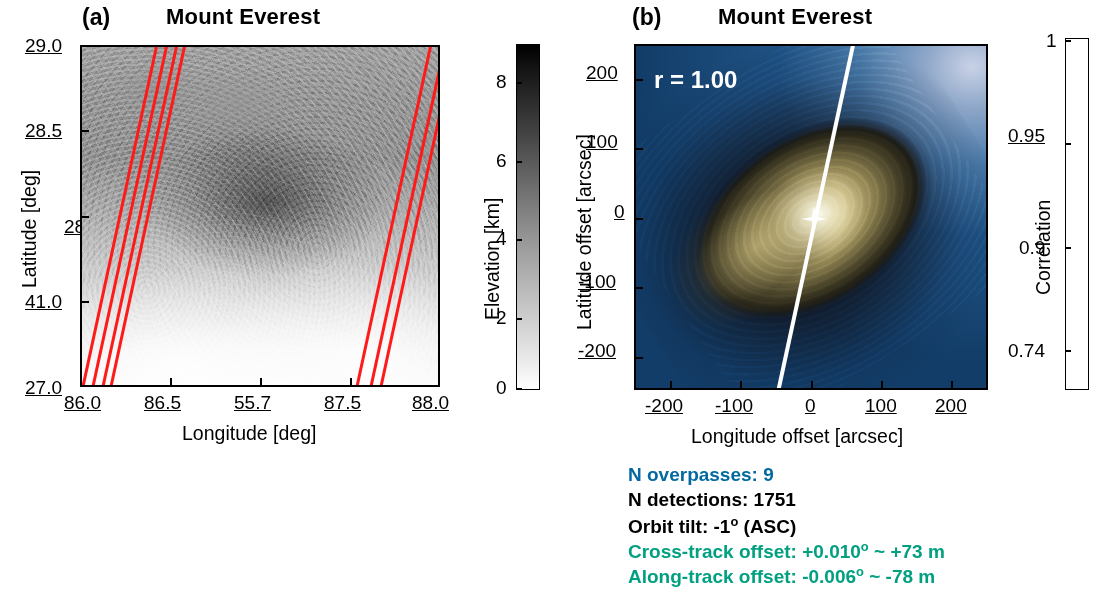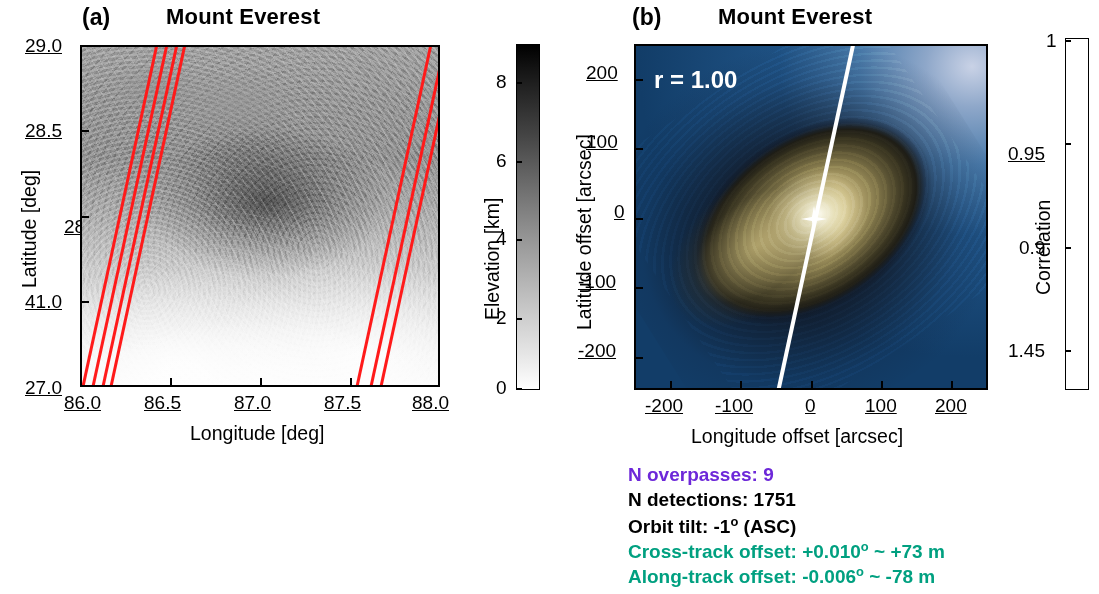--- a/index.html
+++ b/index.html
@@ -94,24 +94,24 @@
 <div class="tk" style="left:350px;top:378px;width:2px;height:9px;"></div>
 <div class="tk" style="left:438px;top:378px;width:2px;height:9px;"></div>
 <div class="tk" style="left:80px;top:45px;width:9px;height:2px;"></div>
 <div class="tk" style="left:80px;top:130px;width:9px;height:2px;"></div>
 <div class="tk" style="left:80px;top:216px;width:9px;height:2px;"></div>
 <div class="tk" style="left:80px;top:301px;width:9px;height:2px;"></div>
 <div class="tk" style="left:80px;top:385px;width:9px;height:2px;"></div>
 
 <div class="abs tick-lab" style="left:64px;top:392px;">86.0</div>
 <div class="abs tick-lab" style="left:144px;top:392px;">86.5</div>
-<div class="abs tick-lab" style="left:234px;top:392px;">87.0</div>
+<div class="abs tick-lab" style="left:234px;top:392px;">55.7</div>
 <div class="abs tick-lab" style="left:324px;top:392px;">87.5</div>
 <div class="abs tick-lab" style="left:412px;top:392px;">88.0</div>
-<div class="abs ax-title" style="left:182px;top:422px;margin-left:8px;">Longitude [deg]</div>
+<div class="abs ax-title" style="left:182px;top:422px;">Longitude [deg]</div>
 
 <div class="abs ax-title rot" style="left:481px;top:320px;">Elevation [km]</div>
 <div class="cbar" style="left:516px;top:44px;width:24px;height:346px;
             background:linear-gradient(to top,#ffffff 0%,#e6e6e6 10%,#cfcfcf 20%,#b5b5b5 31%,#9a9a9a 42%,#7d7d7d 53%,#5f5f5f 64%,#444444 74%,#2b2b2b 84%,#141414 93%,#000000 100%);"></div>
 <div class="cb-tick" style="left:516px;top:82px;"></div>
 <div class="cb-tick" style="left:516px;top:161px;"></div>
 <div class="cb-tick" style="left:516px;top:239px;"></div>
 <div class="cb-tick" style="left:516px;top:318px;"></div>
 <div class="cb-tick" style="left:516px;top:388px;"></div>
 <div class="cb-lab" style="left:496px;top:71px;">8</div>
@@ -186,25 +186,25 @@
             background:linear-gradient(to top,
               #dcdcf0 0%, #ccd0e8 7%, #b3bfdd 14%, #94aad0 21%, #6f8fbd 29%,
               #4d77aa 37%, #2f5e92 45%, #1d4576 53%, #162f52 60%,
               #151f31 67%, #1d1d1c 73%, #2e2a1c 78%, #4a4327 84%,
               #6e6437 89%, #99८c4e 92%, #bdb071 95%, #dbd09a 98%, #efe8bf 100%);"></div>
 <div class="cb-tick" style="left:1065px;top:40px;"></div>
 <div class="cb-tick" style="left:1065px;top:143px;"></div>
 <div class="cb-tick" style="left:1065px;top:247px;"></div>
 <div class="cb-tick" style="left:1065px;top:350px;"></div>
 <div class="cb-lab" style="left:1046px;top:30px;">1</div>
-<div class="cb-lab" style="left:1008px;top:143px;text-decoration:underline;">0.95</div>
+<div class="cb-lab" style="left:1008px;top:125px;text-decoration:underline;">0.95</div>
 <div class="cb-lab" style="left:1019px;top:237px;">0.9</div>
-<div class="cb-lab" style="left:1008px;top:340px;">1.45</div>
-
-<div class="info" style="left:628px;top:464px;color:#6d28d9;">
+<div class="cb-lab" style="left:1008px;top:340px;">0.74</div>
+
+<div class="info" style="left:628px;top:464px;color:#0369a1;">
   <span>N overpasses: 9</span>
 </div>
 <div class="info" style="left:628px;top:489px;color:#000;">
   <span>N detections: 1751</span>
 </div>
 <div class="info" style="left:628px;top:514px;color:#000;">
   <span>Orbit tilt: -1</span><sup>o</sup><span> (ASC)</span>
 </div>
 <div class="info" style="left:628px;top:539px;color:#00a080;">
   <span>Cross-track offset: +0.010</span><sup>o</sup><span> ~ +73 m</span>

